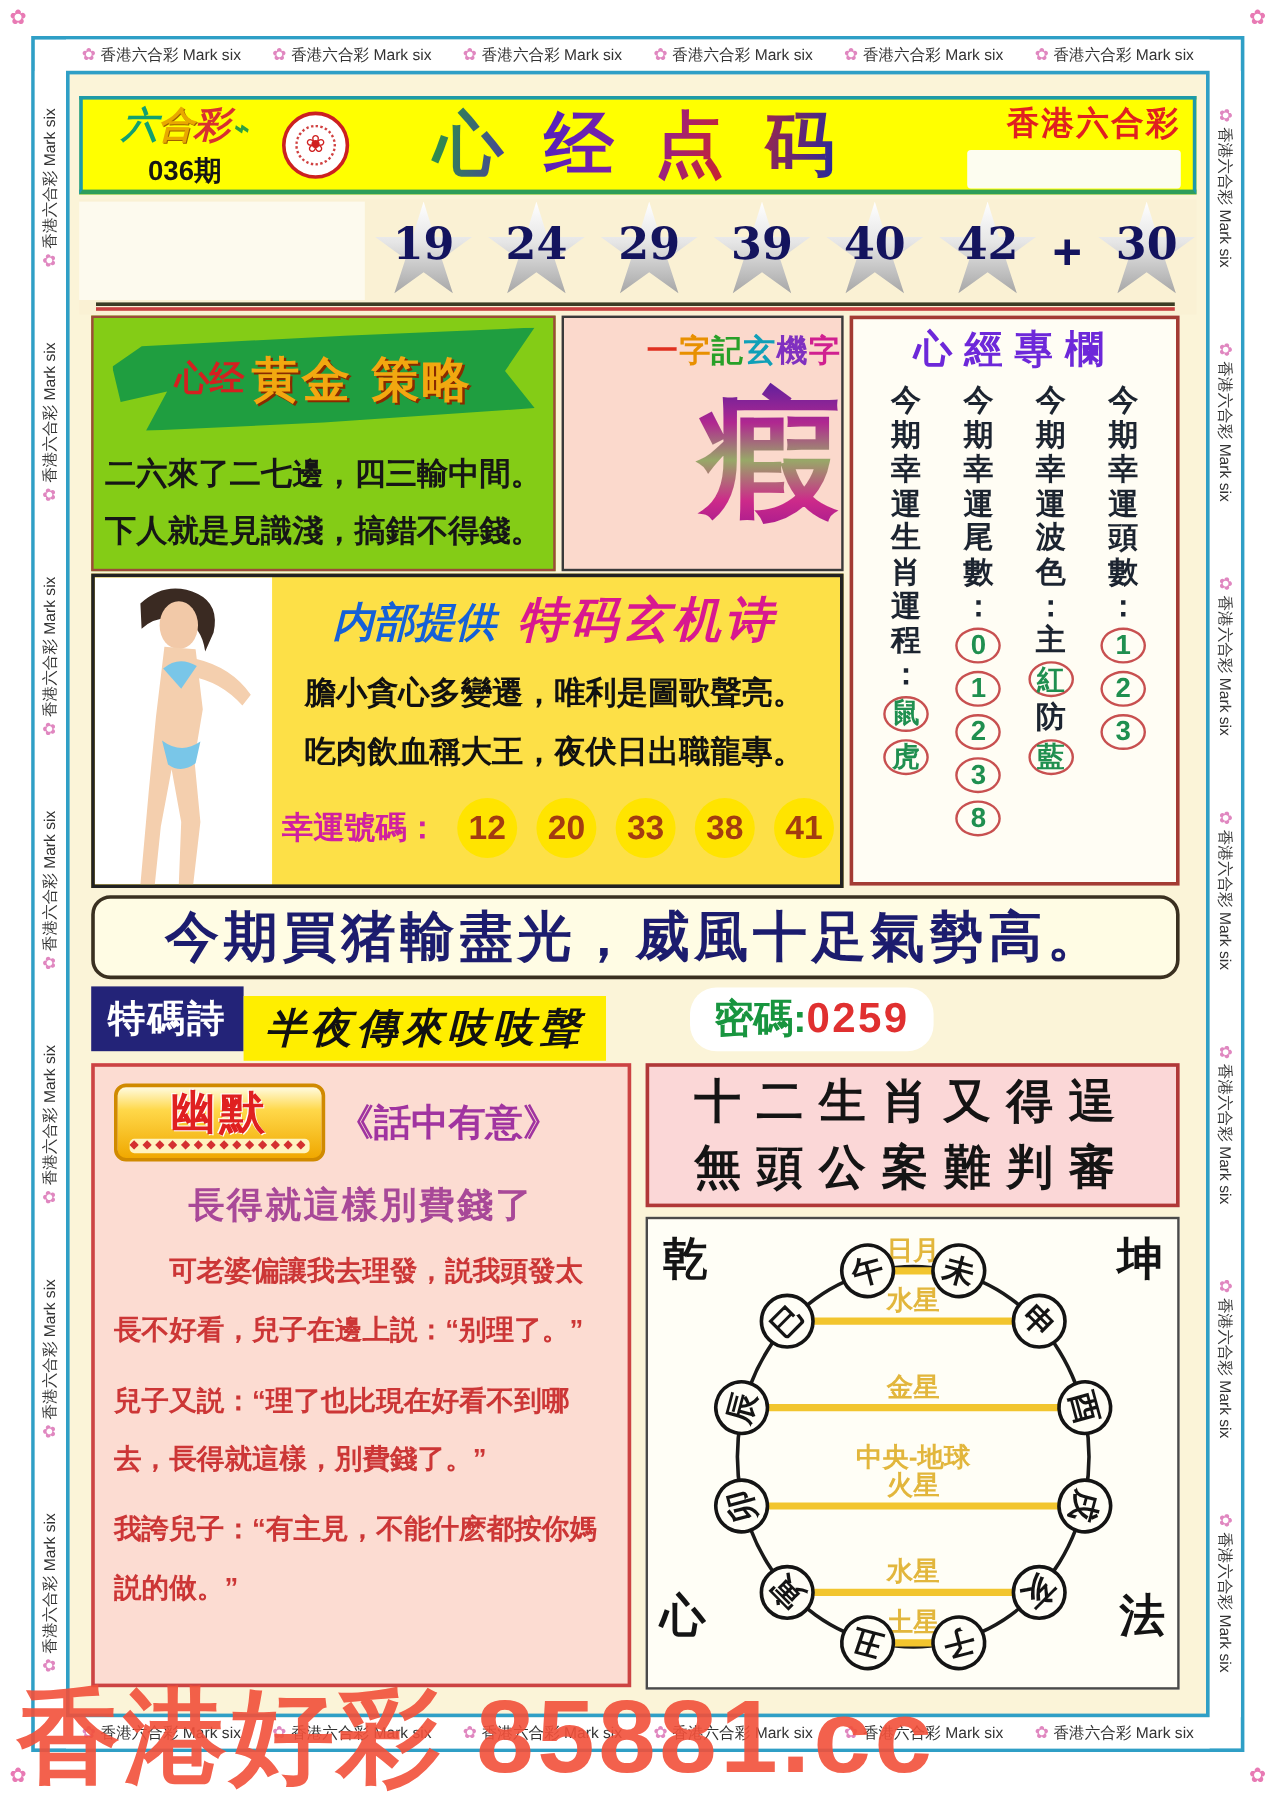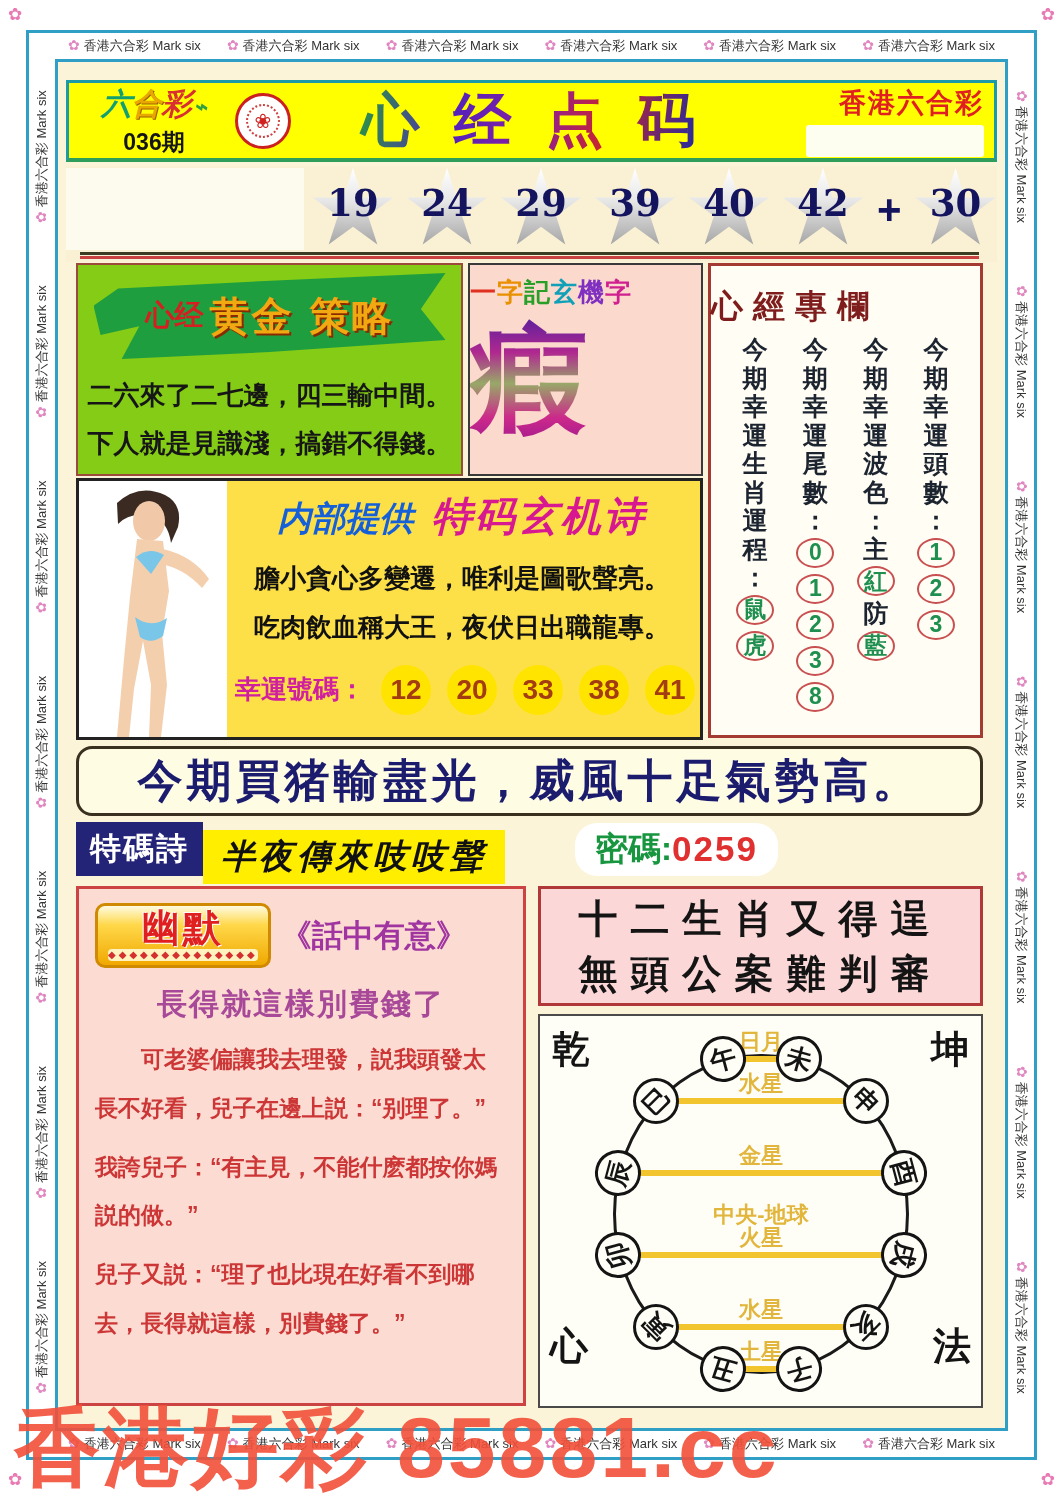--- a/index.html
+++ b/index.html
@@ -63,28 +63,28 @@
   .ribbon { position:relative; margin:8px auto 0; width:352px; height:86px; background:#1f9e40;
             clip-path:polygon(0% 38%,7% 18%,55% 8%,100% 0%,93% 42%,100% 78%,50% 92%,8% 100%,13% 62%,2% 72%);
             display:flex; align-items:center; justify-content:center; gap:6px; }
   .ribbon .tag { color:#d42020; font-weight:bold; font-size:29px; }
   .ribbon .tag2 { font-family:"DejaVu Serif",serif; font-weight:bold; font-size:40px; color:#f2a810;
                   text-shadow:2px 2px 0 #8a2a00; letter-spacing:2px; }
   .gold-poem { margin-top:12px; text-align:center; font-family:"DejaVu Serif",serif; font-weight:bold;
                font-size:26px; color:#161616; line-height:1.85; white-space:nowrap; }
 
   .box-char { position:absolute; left:410px; top:201px; width:235px; height:213px; background:#fbd9cc; border:2px solid #3a3a3a;
-              text-align:left; }
+              text-align:right; }
   .mystery-title { margin-top:10px; font-weight:bold; font-size:26px; letter-spacing:1px; white-space:nowrap; }
   .mystery-char { margin-top:6px; font-family:"DejaVu Serif",serif; font-weight:bold; font-size:118px; line-height:1.1;
            background:linear-gradient(180deg,#5a1f9e 0%,#b02890 28%,#98a868 52%,#cc2a8a 78%,#a01890 100%);
            -webkit-background-clip:text; background-clip:text; color:transparent; }
 
   .box-column { position:absolute; left:650px; top:201px; width:275px; height:475px; background:#fffdf4; border:3px solid #a33b33; }
-  .heart-title { margin-top:19px; color:#7f1d1d; font-weight:bold; font-size:32px; letter-spacing:10px; }
+  .heart-title { text-align:center; margin-top:4px; color:#6d28d9; font-weight:bold; font-size:32px; letter-spacing:10px; }
   .heart-columns { display:flex; justify-content:space-between; padding:6px 16px 0 16px; }
   .vcol { display:flex; flex-direction:column; align-items:center; width:56px; }
   .vchar { font-weight:bold; font-size:25px; color:#1c2430; line-height:28.5px; }
   .citem { display:flex; align-items:center; justify-content:center; width:38px; height:30px;
            border:2px solid #c85050; border-radius:50%; color:#1f8f4f; font-weight:bold; font-size:23px; margin:3px 0; }
 
   
   .box-girl { position:absolute; left:18px; top:416px; width:627px; height:262px; background:#fde047; border:3px solid #222;
               display:flex; }
   .girl-fig { width:148px; flex:none; position:relative; overflow:hidden; }
@@ -380,22 +380,22 @@
           <div class="joke-head">
             <div class="humor-logo">
               <div class="humor-word">幽默</div>
               <div class="diamond-band">◆◆◆◆◆◆◆◆◆◆◆◆◆◆</div>
             </div>
             <div class="joke-series">《話中有意》</div>
           </div>
           <div class="joke-headline">長得就這樣別費錢了</div>
           <div class="joke-body">
             <p class="indent">可老婆偏讓我去理發，説我頭發太長不好看，兒子在邊上説：“别理了。”</p>
+            <p>兒子又説：“理了也比現在好看不到哪去，長得就這樣，別費錢了。”</p>
             <p>我誇兒子：“有主見，不能什麽都按你媽説的做。”</p>
-            <p>兒子又説：“理了也比現在好看不到哪去，長得就這樣，別費錢了。”</p>
           </div>
         </div>
 
         <div class="box-riddle">
           <div class="riddle-line">十二生肖又得逞</div>
           <div class="riddle-line">無頭公案難判審</div>
         </div>
 
         <div class="box-zodiac">
           <span class="zcorner zc-tl">乾</span>

